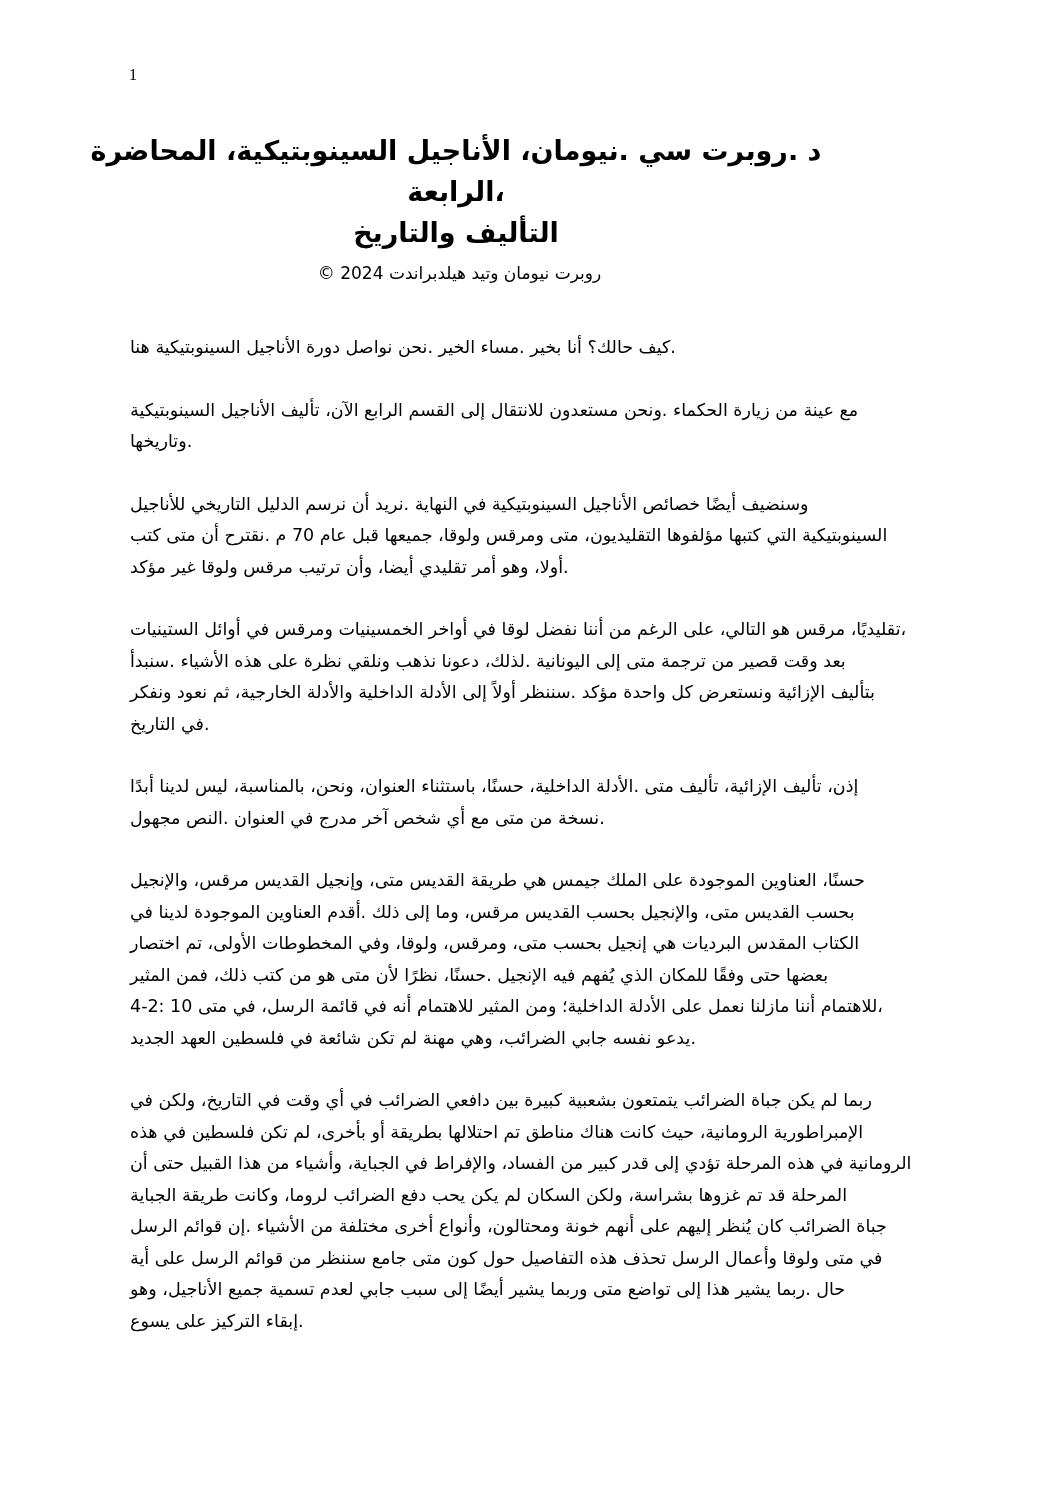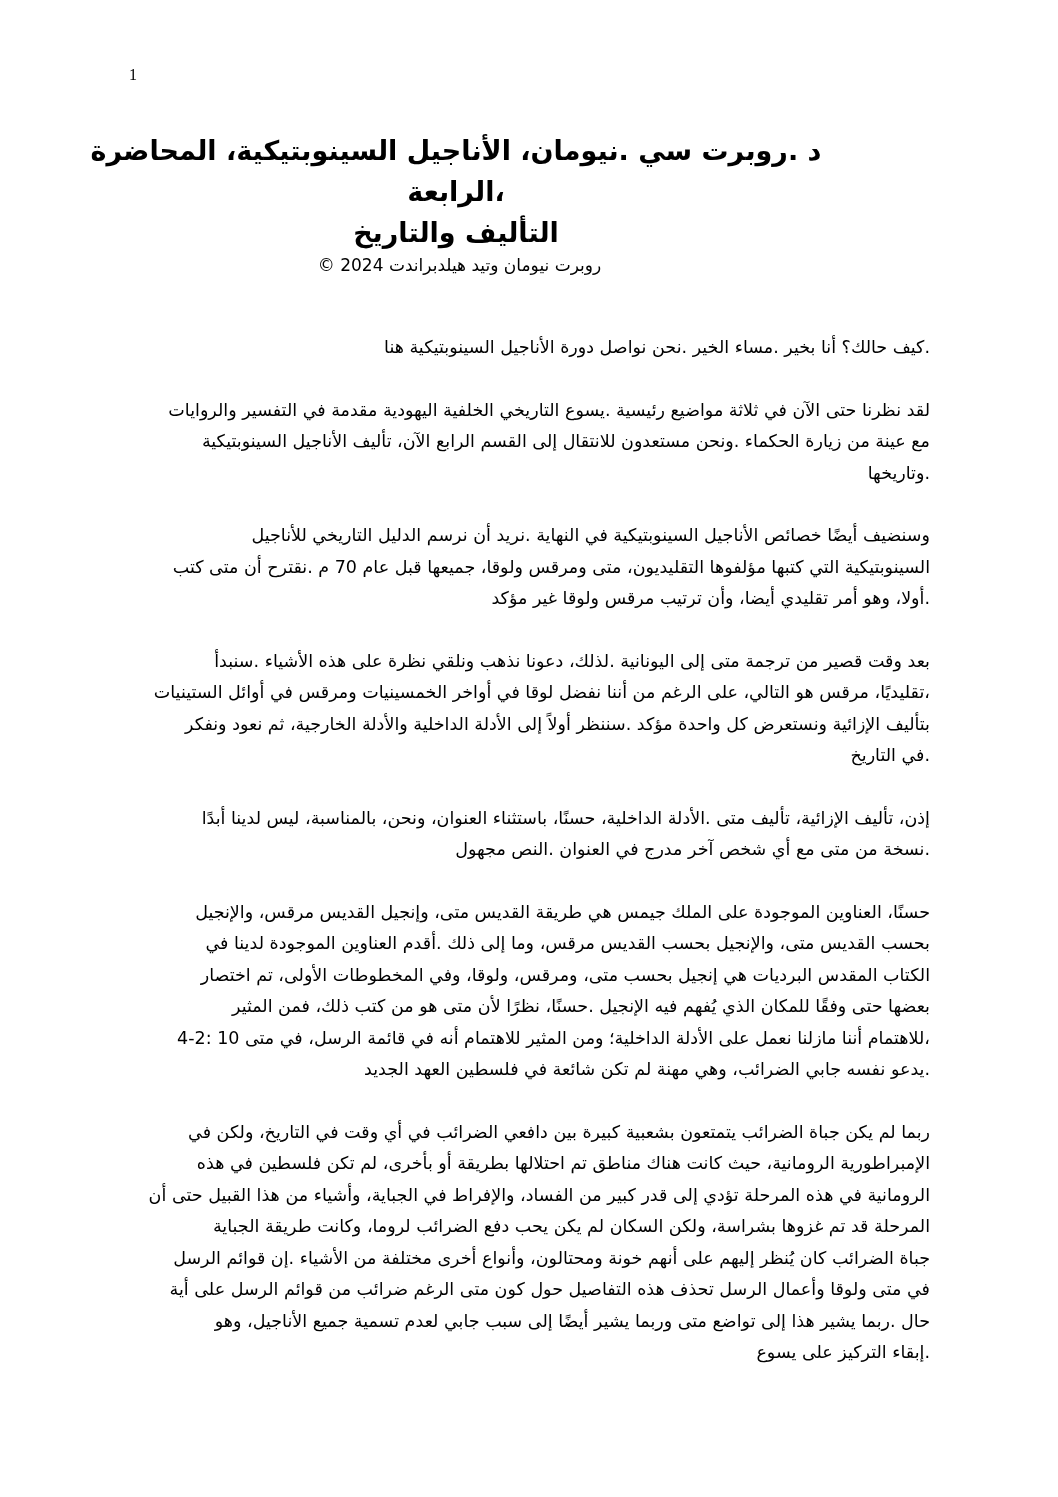--- a/index.html
+++ b/index.html
@@ -1,53 +1,52 @@
 <!DOCTYPE html>
 <html><head>
 <meta charset="utf-8">
 <style>
   html, body { margin: 0; padding: 0; background: #ffffff; }
   body { width: 1058px; height: 1497px; position: relative; overflow: hidden; color: #000; }
   .page-num { position: absolute; left: 129px; top: 66px; font-family: "Liberation Serif", serif; font-size: 16px; }
   .title-block { position: absolute; left: 0; width: 912px; top: 130px; text-align: center; }
   .title-line { font-family: "DejaVu Sans", sans-serif; font-weight: bold; font-size: 27px; line-height: 41px; direction: rtl; unicode-bidi: plaintext; }
-  .copyright { font-family: "DejaVu Sans", sans-serif; font-size: 17px; line-height: 24px; margin-top: 0px; direction: rtl; unicode-bidi: plaintext; padding-left: 7px; }
+  .copyright { font-family: "DejaVu Sans", sans-serif; font-size: 17px; line-height: 24px; margin-top: 8px; direction: rtl; unicode-bidi: plaintext; padding-left: 7px; }
   .body { position: absolute; left: 130px; width: 800px; top: 332px; }
   .para { margin: 0 0 31px 0; }
-  .line { font-family: "DejaVu Sans", sans-serif; font-size: 17.5px; line-height: 31.5px; direction: rtl; text-align: right; white-space: nowrap; unicode-bidi: plaintext; }
+  .line { font-family: "DejaVu Sans", sans-serif; font-size: 17.5px; line-height: 31.5px; direction: rtl; text-align: left; white-space: nowrap; unicode-bidi: plaintext; }
 </style>
 </head>
 <body>
 
 <div class="page-num">1</div>
 
 <div class="title-block">
   <div class="title-line">د .روبرت سي .نيومان، الأناجيل السينوبتيكية، المحاضرة</div>
   <div class="title-line">،الرابعة</div>
   <div class="title-line">التأليف والتاريخ</div>
   <div class="copyright">روبرت نيومان وتيد هيلدبراندت 2024 ©</div>
 </div>
 
 <div class="body">
   <div class="para">
     <div class="line">.كيف حالك؟ أنا بخير .مساء الخير .نحن نواصل دورة الأناجيل السينوبتيكية هنا</div>
   </div>
   <div class="para">
-    <div class="line">لقد نظرنا حتى الآن في ثلاثة مواضيع رئيسية .يسوع التاريخي الخلفية اليهودية مقدمة في التفسير والروايات</div>
     <div class="line">مع عينة من زيارة الحكماء .ونحن مستعدون للانتقال إلى القسم الرابع الآن، تأليف الأناجيل السينوبتيكية</div>
     <div class="line">.وتاريخها</div>
   </div>
   <div class="para">
     <div class="line">وسنضيف أيضًا خصائص الأناجيل السينوبتيكية في النهاية .نريد أن نرسم الدليل التاريخي للأناجيل</div>
     <div class="line">السينوبتيكية التي كتبها مؤلفوها التقليديون، متى ومرقس ولوقا، جميعها قبل عام 70 م .نقترح أن متى كتب</div>
     <div class="line">.أولا، وهو أمر تقليدي أيضا، وأن ترتيب مرقس ولوقا غير مؤكد</div>
   </div>
   <div class="para">
+    <div class="line">،تقليديًا، مرقس هو التالي، على الرغم من أننا نفضل لوقا في أواخر الخمسينيات ومرقس في أوائل الستينيات</div>
     <div class="line">بعد وقت قصير من ترجمة متى إلى اليونانية .لذلك، دعونا نذهب ونلقي نظرة على هذه الأشياء .سنبدأ</div>
-    <div class="line">،تقليديًا، مرقس هو التالي، على الرغم من أننا نفضل لوقا في أواخر الخمسينيات ومرقس في أوائل الستينيات</div>
     <div class="line">بتأليف الإزائية ونستعرض كل واحدة مؤكد .سننظر أولاً إلى الأدلة الداخلية والأدلة الخارجية، ثم نعود ونفكر</div>
     <div class="line">.في التاريخ</div>
   </div>
   <div class="para">
     <div class="line">إذن، تأليف الإزائية، تأليف متى .الأدلة الداخلية، حسنًا، باستثناء العنوان، ونحن، بالمناسبة، ليس لدينا أبدًا</div>
     <div class="line">.نسخة من متى مع أي شخص آخر مدرج في العنوان .النص مجهول</div>
   </div>
   <div class="para">
     <div class="line">حسنًا، العناوين الموجودة على الملك جيمس هي طريقة القديس متى، وإنجيل القديس مرقس، والإنجيل</div>
     <div class="line">بحسب القديس متى، والإنجيل بحسب القديس مرقس، وما إلى ذلك .أقدم العناوين الموجودة لدينا في</div>
@@ -55,17 +54,17 @@
     <div class="line">بعضها حتى وفقًا للمكان الذي يُفهم فيه الإنجيل .حسنًا، نظرًا لأن متى هو من كتب ذلك، فمن المثير</div>
     <div class="line">،للاهتمام أننا مازلنا نعمل على الأدلة الداخلية؛ ومن المثير للاهتمام أنه في قائمة الرسل، في متى 10 :2-4</div>
     <div class="line">.يدعو نفسه جابي الضرائب، وهي مهنة لم تكن شائعة في فلسطين العهد الجديد</div>
   </div>
   <div class="para">
     <div class="line">ربما لم يكن جباة الضرائب يتمتعون بشعبية كبيرة بين دافعي الضرائب في أي وقت في التاريخ، ولكن في</div>
     <div class="line">الإمبراطورية الرومانية، حيث كانت هناك مناطق تم احتلالها بطريقة أو بأخرى، لم تكن فلسطين في هذه</div>
     <div class="line">الرومانية في هذه المرحلة تؤدي إلى قدر كبير من الفساد، والإفراط في الجباية، وأشياء من هذا القبيل حتى أن</div>
     <div class="line">المرحلة قد تم غزوها بشراسة، ولكن السكان لم يكن يحب دفع الضرائب لروما، وكانت طريقة الجباية</div>
     <div class="line">جباة الضرائب كان يُنظر إليهم على أنهم خونة ومحتالون، وأنواع أخرى مختلفة من الأشياء .إن قوائم الرسل</div>
-    <div class="line">في متى ولوقا وأعمال الرسل تحذف هذه التفاصيل حول كون متى الرغم ضرائب من قوائم الرسل على أية</div>
+    <div class="line">في متى ولوقا وأعمال الرسل تحذف هذه التفاصيل حول كون متى جامع سننظر من قوائم الرسل على أية</div>
     <div class="line">حال .ربما يشير هذا إلى تواضع متى وربما يشير أيضًا إلى سبب جابي لعدم تسمية جميع الأناجيل، وهو</div>
     <div class="line">.إبقاء التركيز على يسوع</div>
   </div>
 </div>
 
 </body></html>

